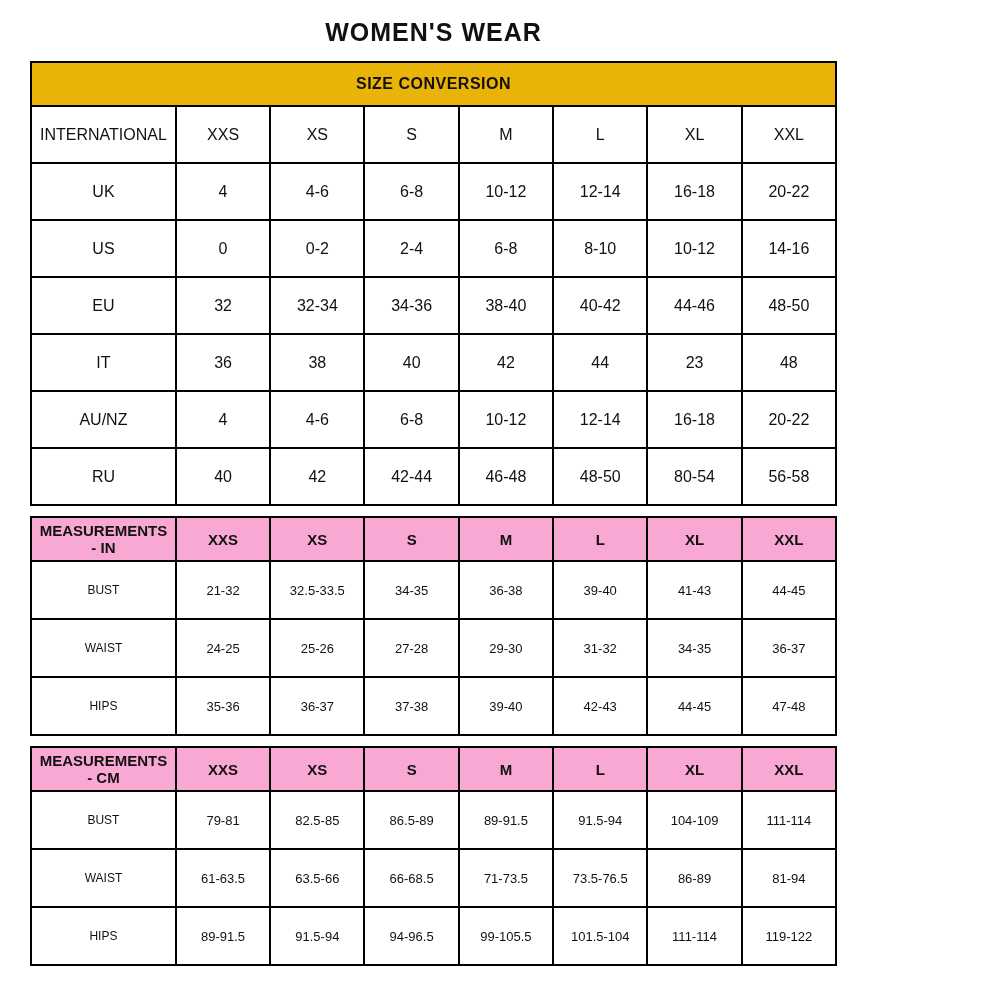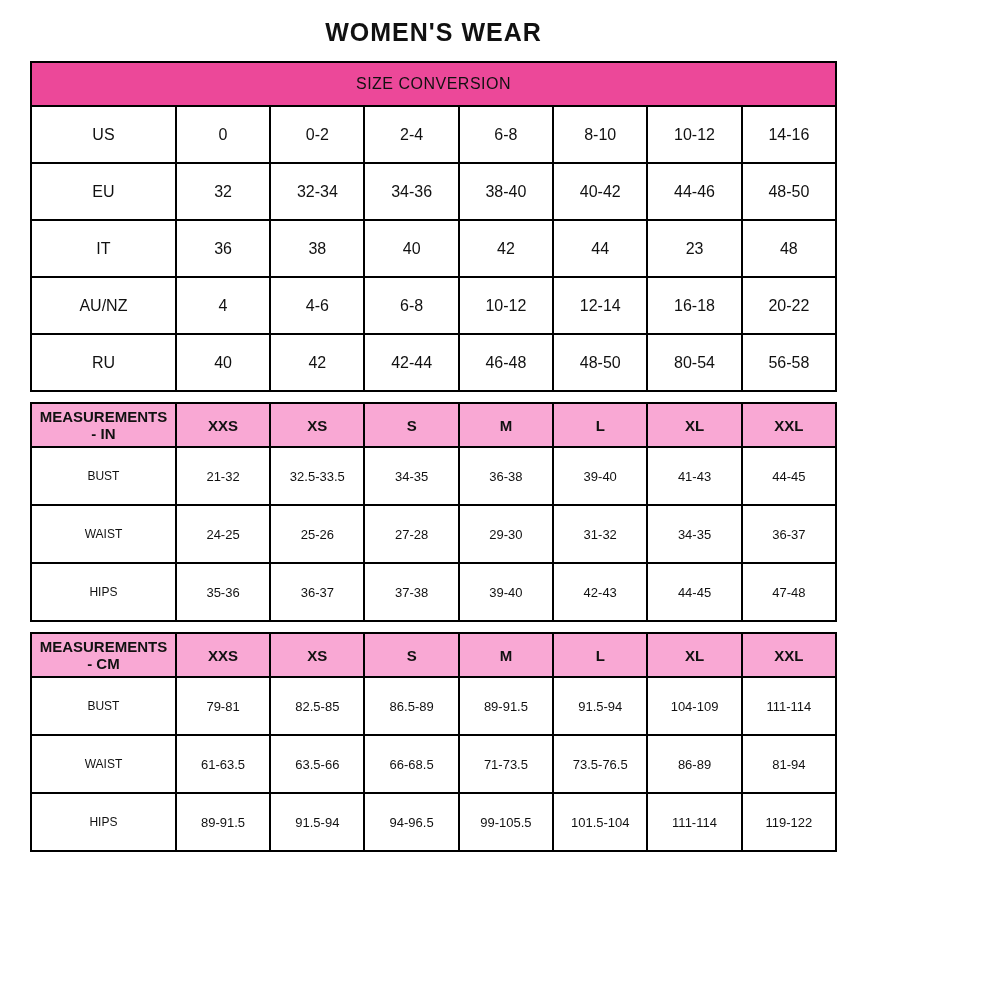--- a/index.html
+++ b/index.html
@@ -34,22 +34,22 @@
     border: 2px solid #000000;
     text-align: center;
     vertical-align: middle;
     padding: 2px 4px;
   }
   col.first { width: 18%; }
   
   .conv td { height: 57px; font-size: 16px; }
   .conv td.banner {
     height: 44px;
-    background: #ec4899;
-    font-weight: normal;
+    background: #eab308;
+    font-weight: bold;
     font-size: 16px;
     letter-spacing: 0.5px;
   }
   
   .meas td { height: 58px; font-size: 13px; }
   .meas tr.headrow td {
     height: 44px;
     background: #f9a8d4;
     font-weight: bold;
     font-size: 15px;
@@ -70,20 +70,40 @@
         <col>
         <col>
         <col>
         <col>
         <col>
         <col>
       </colgroup>
     <tbody>
       <tr>
         <td class="banner" colspan="8">SIZE CONVERSION</td>
+      </tr>
+      <tr>
+        <td>INTERNATIONAL</td>
+        <td>XXS</td>
+        <td>XS</td>
+        <td>S</td>
+        <td>M</td>
+        <td>L</td>
+        <td>XL</td>
+        <td>XXL</td>
+      </tr>
+      <tr>
+        <td>UK</td>
+        <td>4</td>
+        <td>4-6</td>
+        <td>6-8</td>
+        <td>10-12</td>
+        <td>12-14</td>
+        <td>16-18</td>
+        <td>20-22</td>
       </tr>
       <tr>
         <td>US</td>
         <td>0</td>
         <td>0-2</td>
         <td>2-4</td>
         <td>6-8</td>
         <td>8-10</td>
         <td>10-12</td>
         <td>14-16</td>

